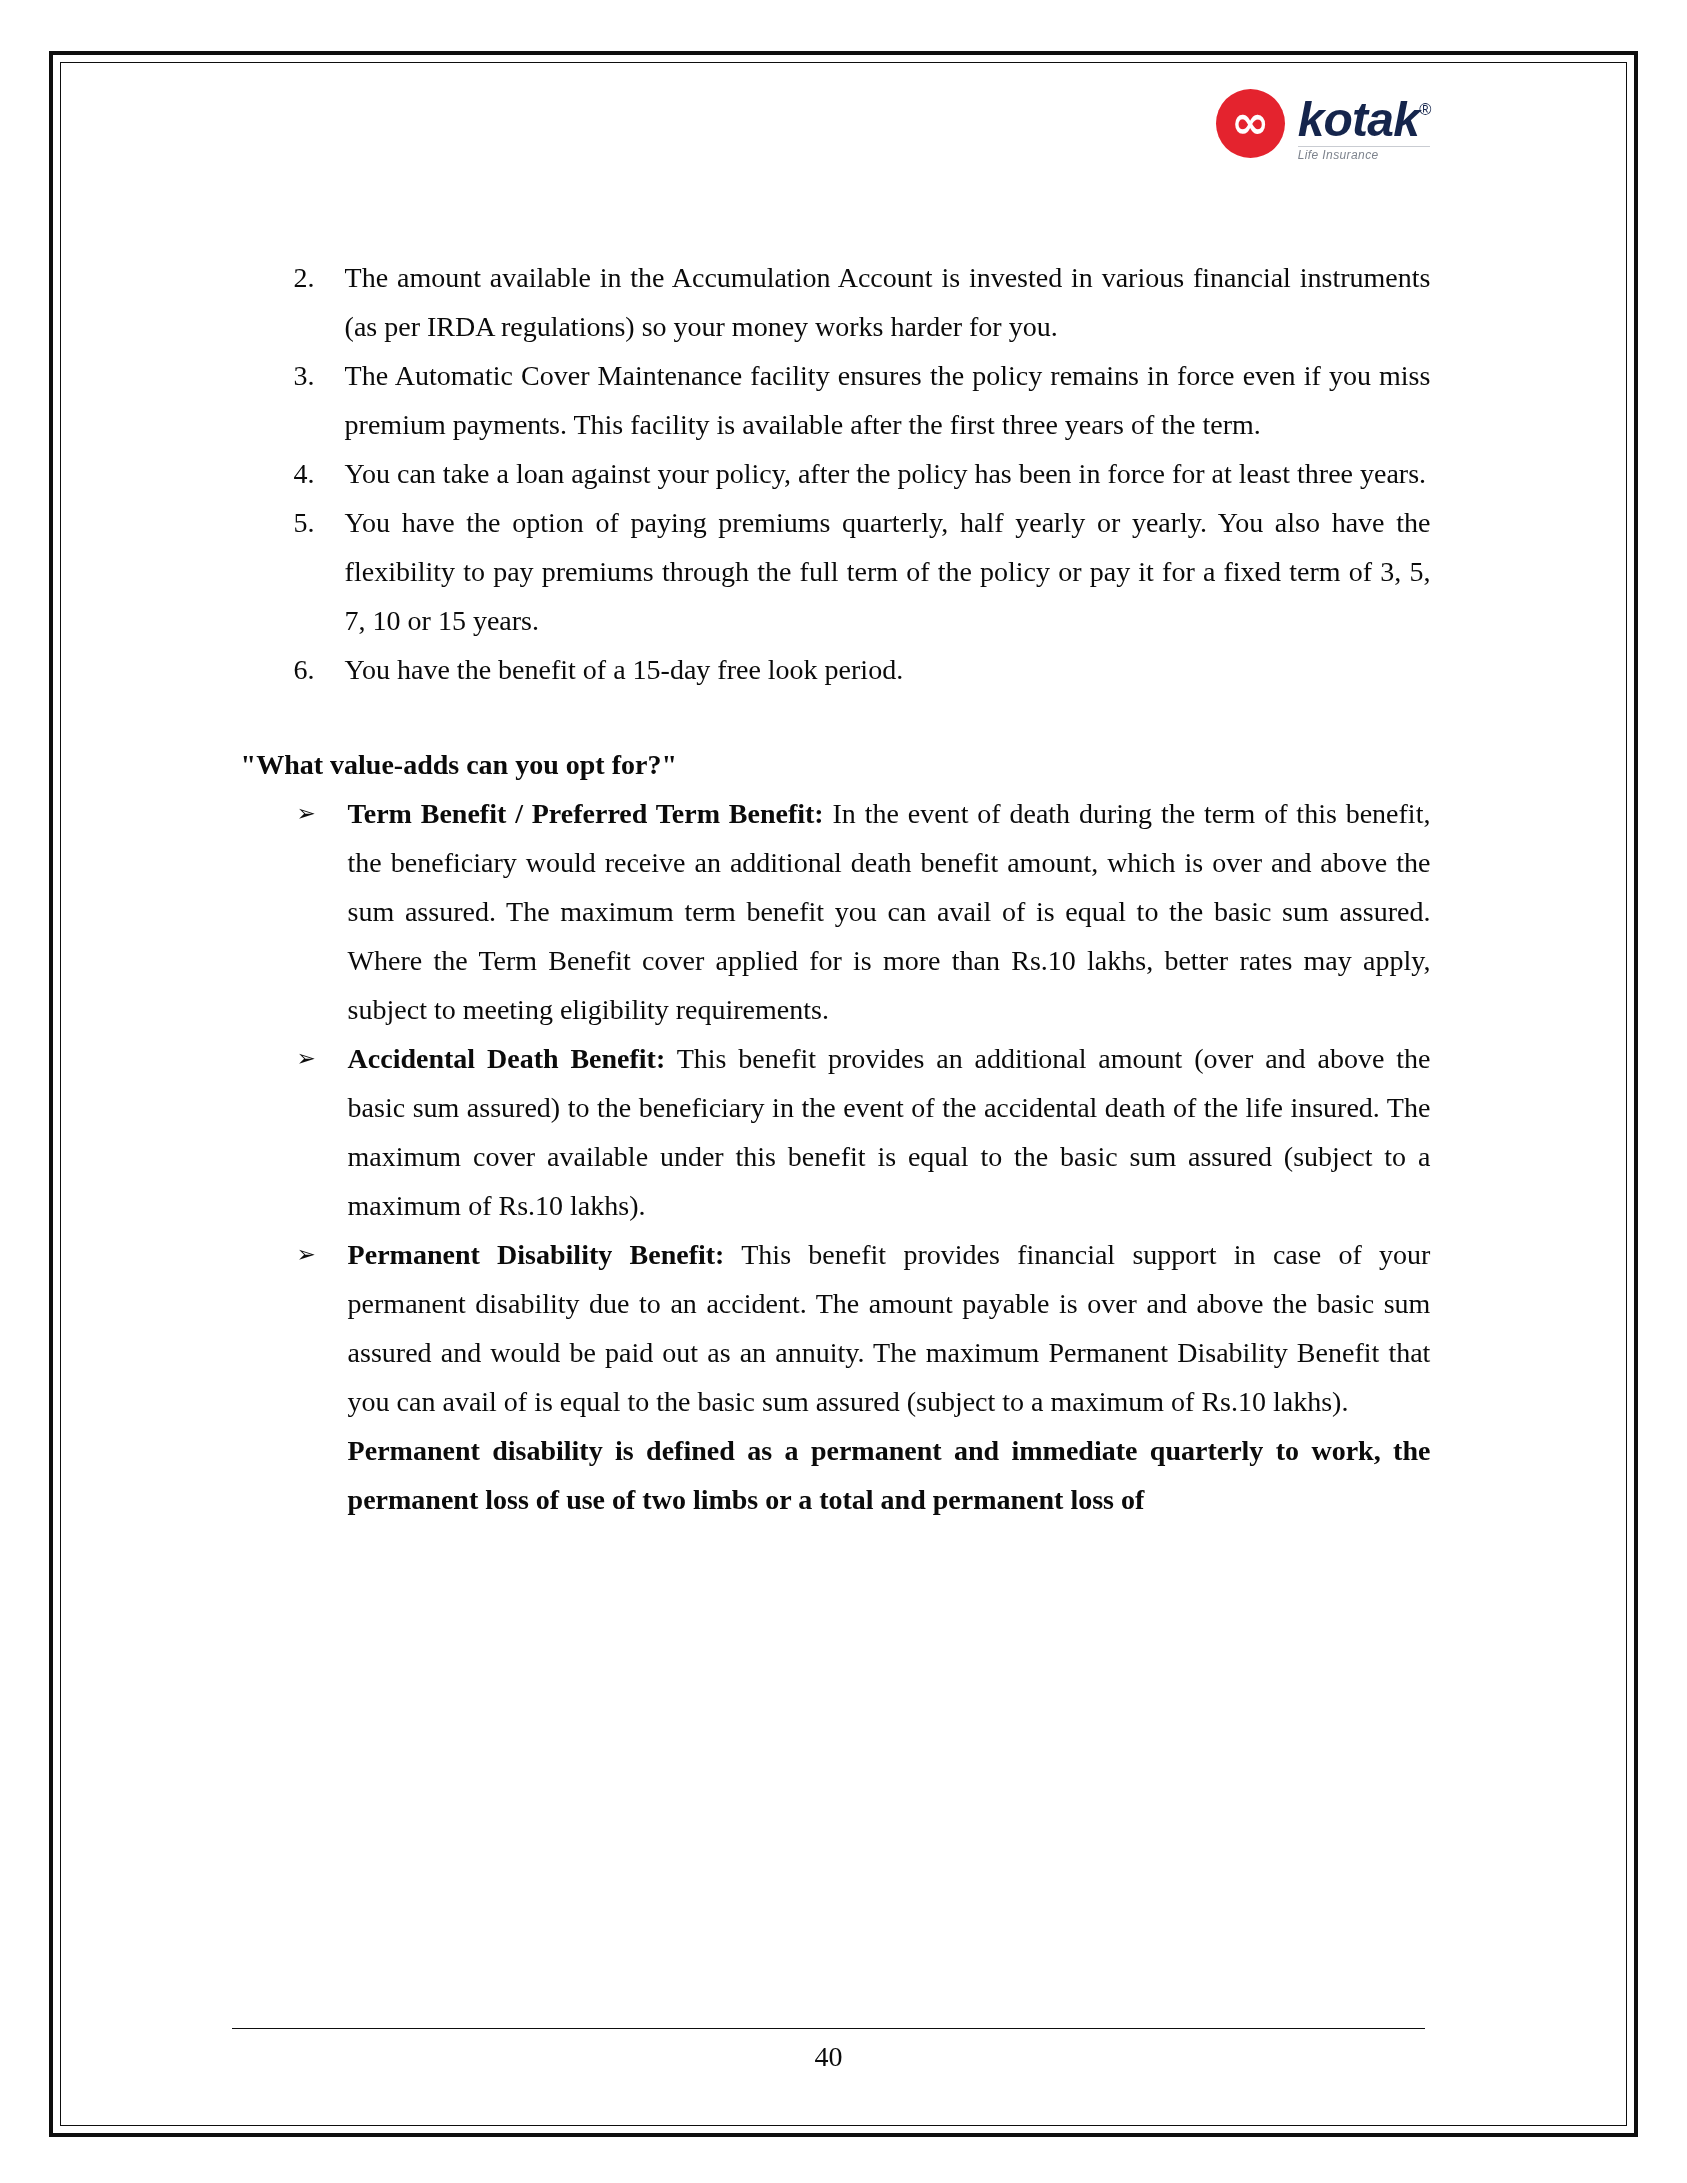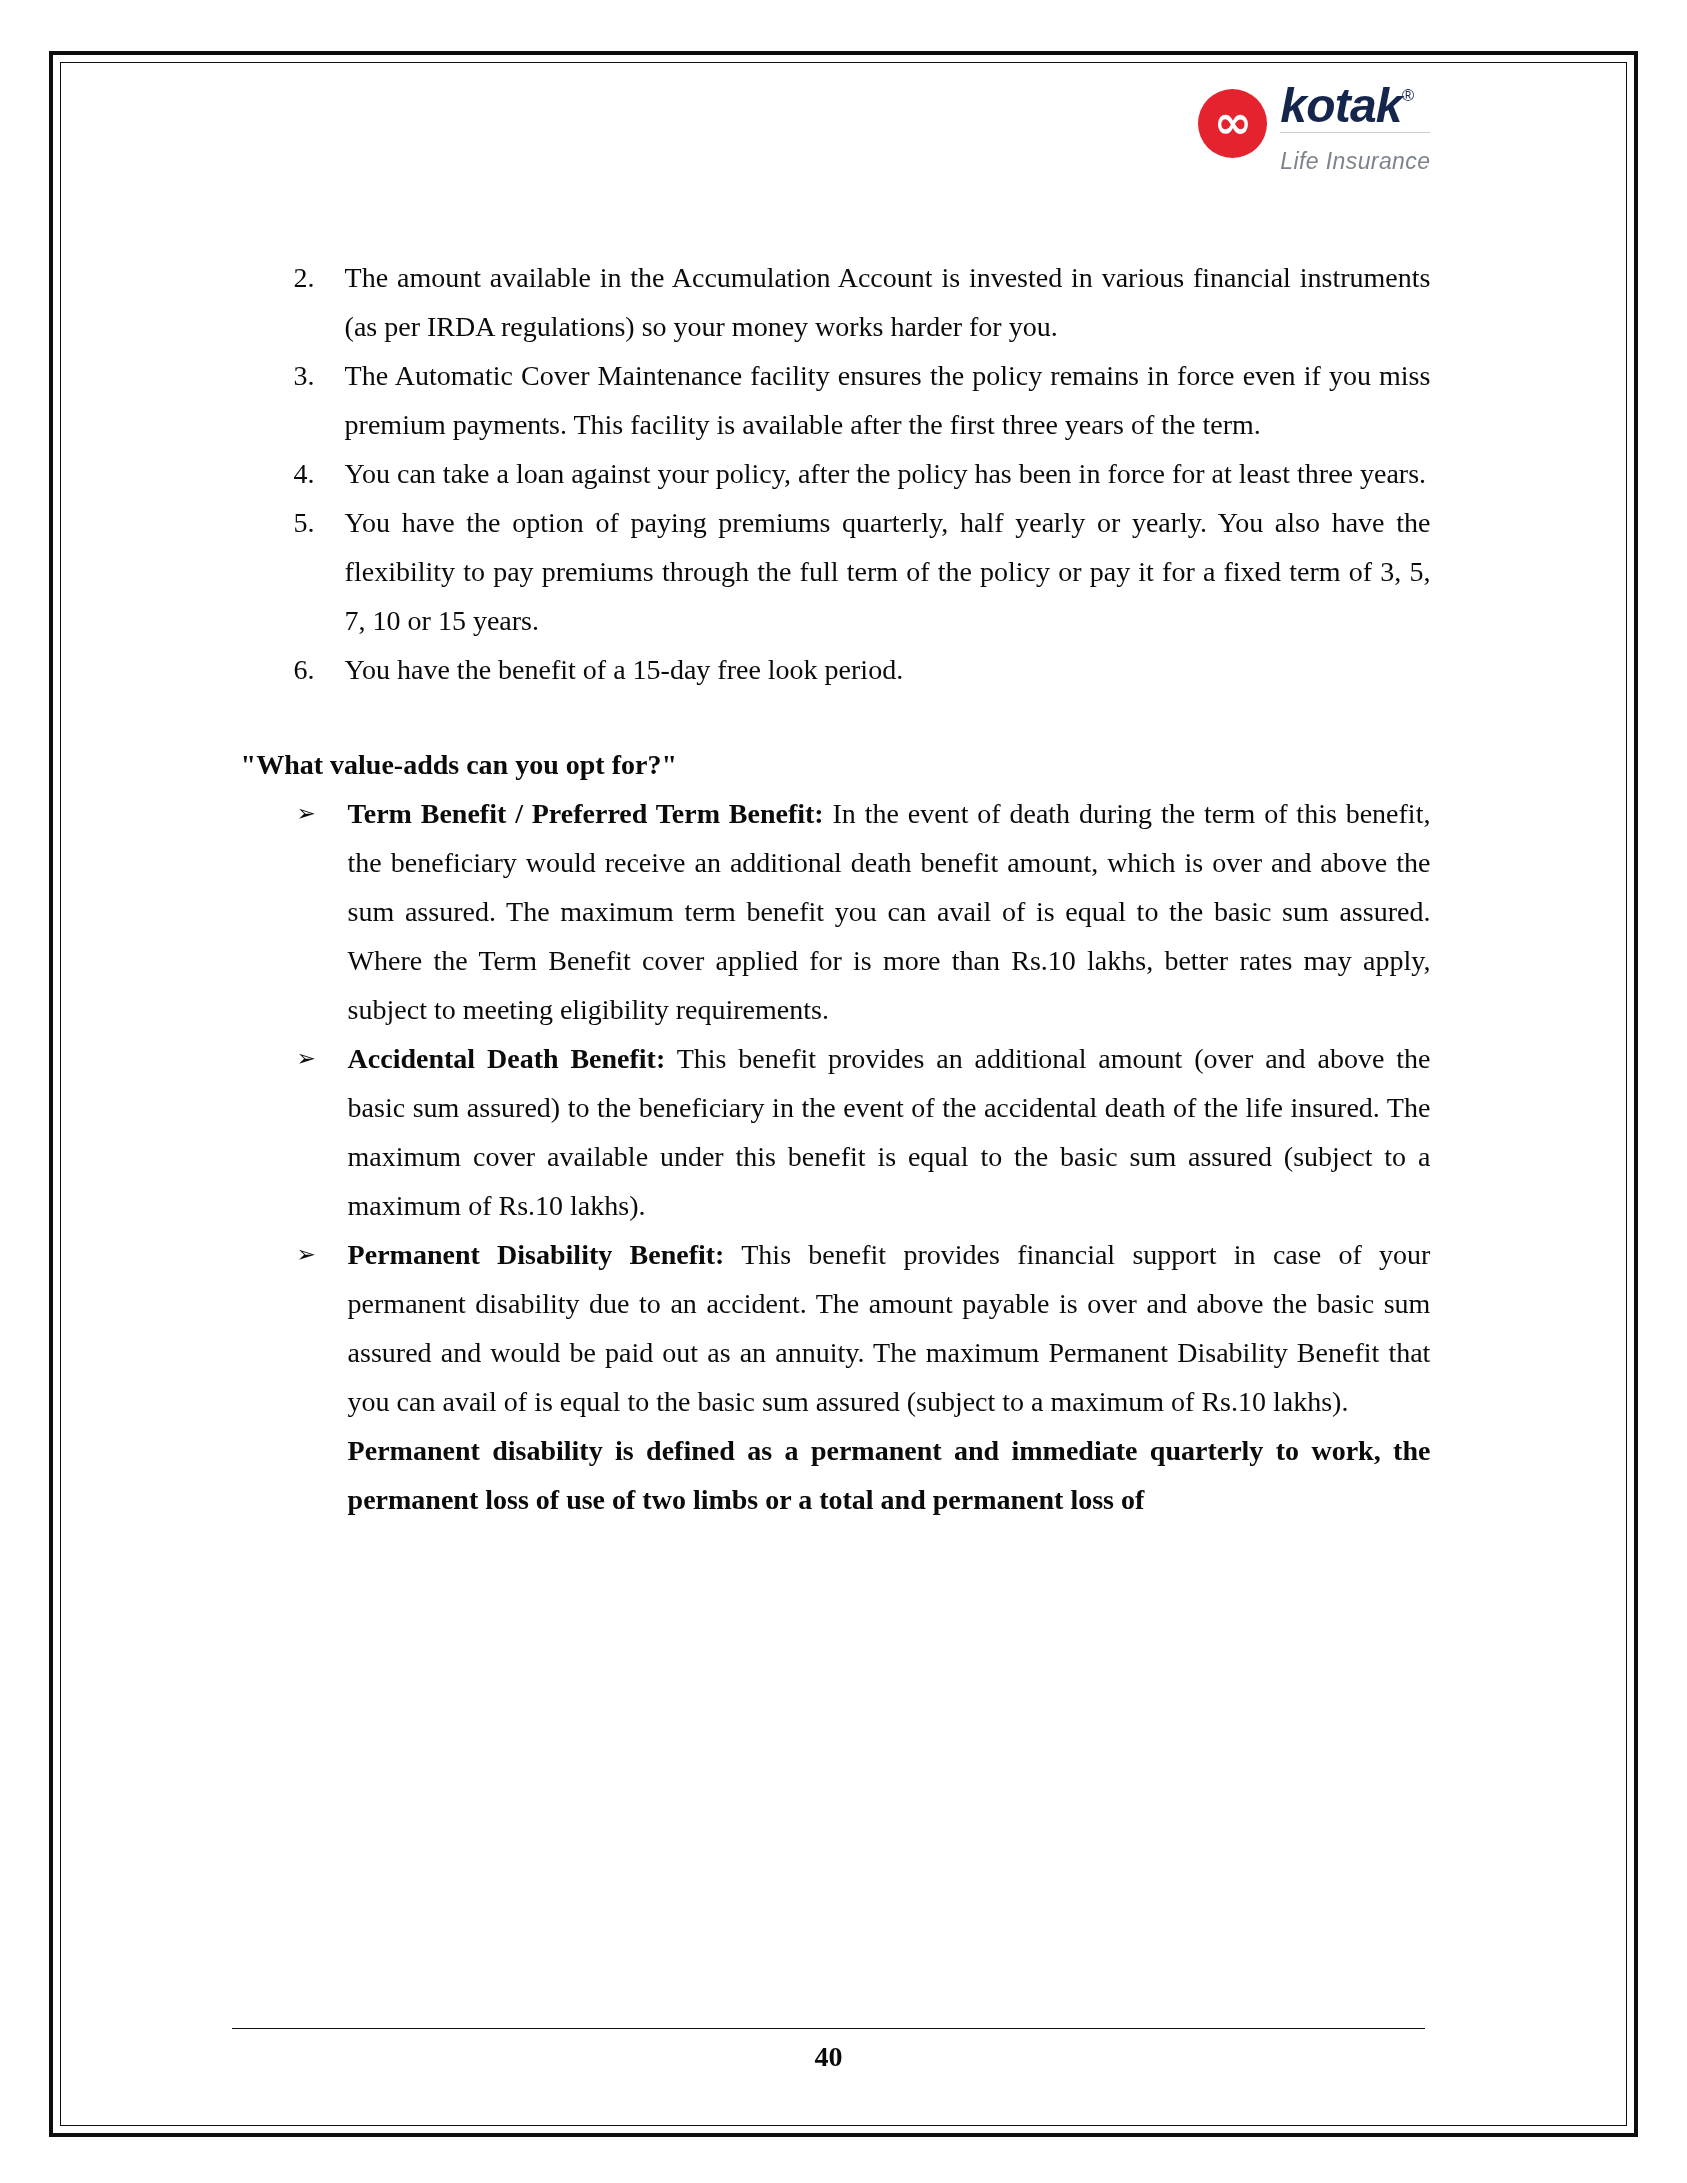--- a/index.html
+++ b/index.html
@@ -33,43 +33,43 @@
   }
   .logo-badge .inf { font-size: 46px; line-height: 1; transform: translateY(-2.5px); }
   .logo-text { display: flex; flex-direction: column; font-style: italic; }
   .brand {
     font-family: "Liberation Sans", sans-serif; font-weight: bold;
     font-size: 48px; line-height: 46px; color: #15254c; letter-spacing: -0.8px;
   }
   .brand sup { font-size: 16.5px; vertical-align: 21.4px; font-weight: normal; }
   .tagline {
     font-family: "Liberation Sans", sans-serif;
-    font-size: 23px; color: #7d838d; letter-spacing: 0.4px;
-    border-top: 0.8px solid #c9ccd2; margin-top: 2.5px; padding-top: 15px;
+    font-size: 12px; color: #7d838d; letter-spacing: 0.4px;
+    border-top: 0.8px solid #c9ccd2; margin-top: 2.5px; padding-top: 1px;
   }
 
   
   .body-text { font-size: 28px; line-height: 49px; }
   .continuation { margin-left: 104px; }
   .num-item { display: flex; }
   .num-col { flex: none; width: 104px; padding-left: 53px; }
   .item-text { flex: 1; text-align: justify; }
   .heading { font-weight: bold; margin-top: 46px; }
   .intro { text-align: justify; text-indent: 6.6px; }
   .bullet { display: flex; }
   .bullet-marker {
     flex: none; width: 107px; padding-left: 56px;
     font-family: "DejaVu Sans", sans-serif; font-size: 23px; line-height: 49px;
   }
   .bullet-body { flex: 1; text-align: justify; }
   .lead { font-weight: bold; }
   .closing { margin-left: 107px; font-weight: bold; text-align: justify; }
 
   
-  .footer { position: absolute; left: 171px; right: 201px; bottom: 48px; font-weight: bold; }
+  .footer { position: absolute; left: 171px; right: 201px; bottom: 48px; }
   .footer-rule { border: none; border-top: 1.6px solid #0e0e0e; height: 0; }
   .page-num { text-align: center; font-size: 28px; line-height: 40px; padding-top: 8.2px; }
 </style>
 </head>
 <body>
 
 <div class="outer-border">
   <div class="inner-border">
     <div class="content">
 

